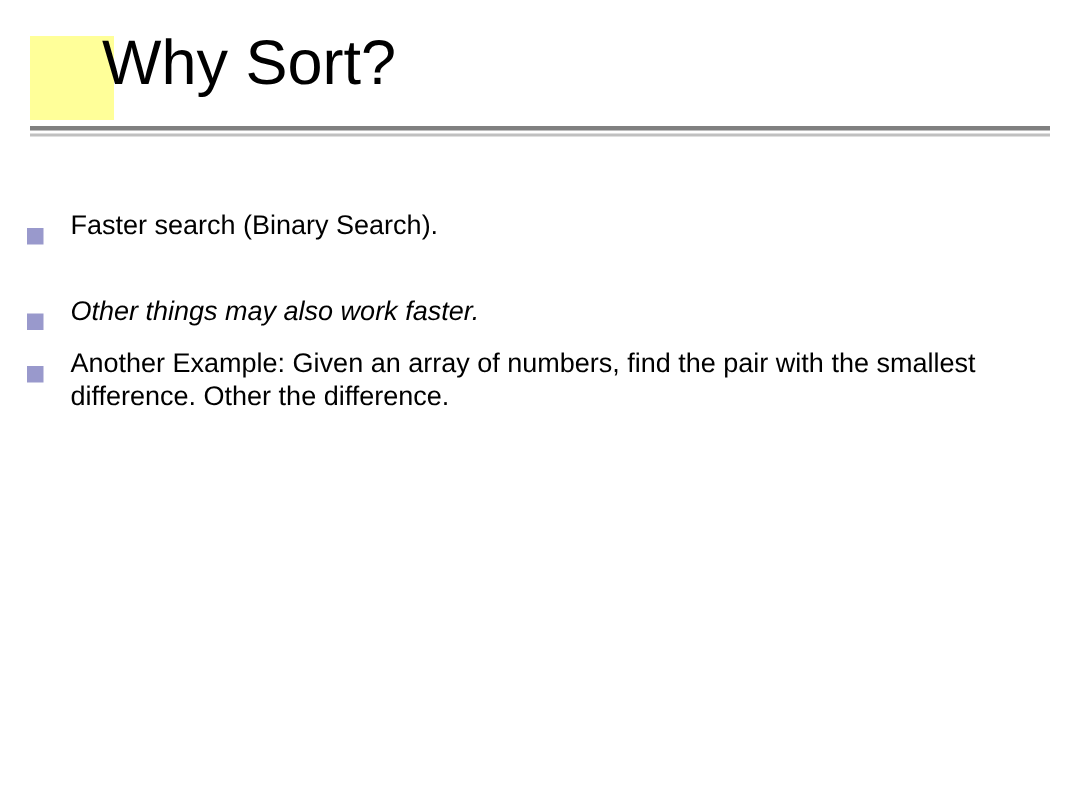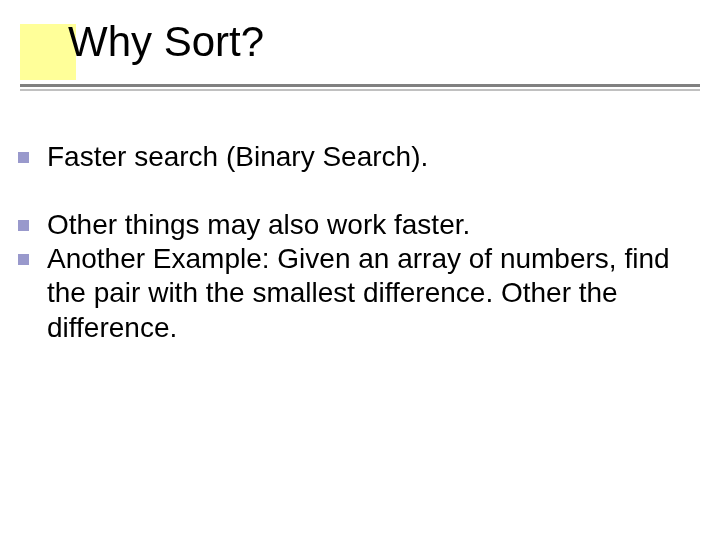--- a/index.html
+++ b/index.html
@@ -64,32 +64,32 @@
     position: absolute;
     left: 18px;
     top: 140px;
     width: 666px;
   }
   .bullet-row {
     display: flex;
     align-items: flex-start;
     margin-bottom: 34px;
   }
-  .bullet-row.tight { margin-bottom: 0px; }
+  .bullet-row.tight { margin-bottom: 12px; font-style: italic; }
   .bullet-sq {
     flex: 0 0 auto;
     width: 11px;
     height: 11px;
     background: #9999cc;
     margin-top: 12px;
     margin-right: 18px;
   }
   .bullet-text {
     flex: 1 1 auto;
-    font-size: 28px;
+    font-size: 18px;
     line-height: 1.22;
   }
 </style>
 </head>
 <body>
 
 <div class="slide">
 
   <div class="title-area">
     <div class="title-box-yellow"></div>

